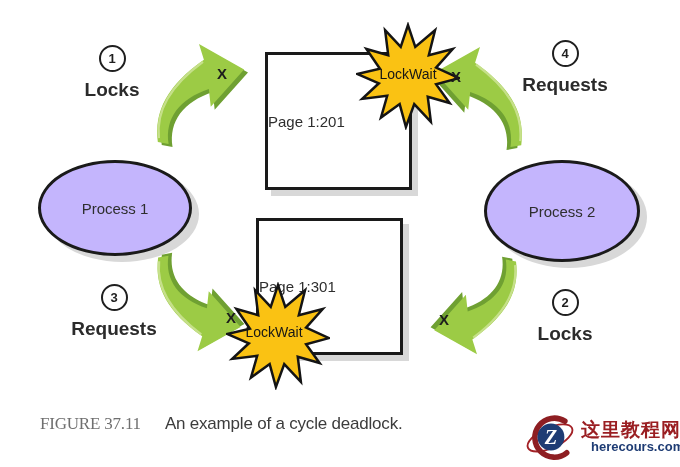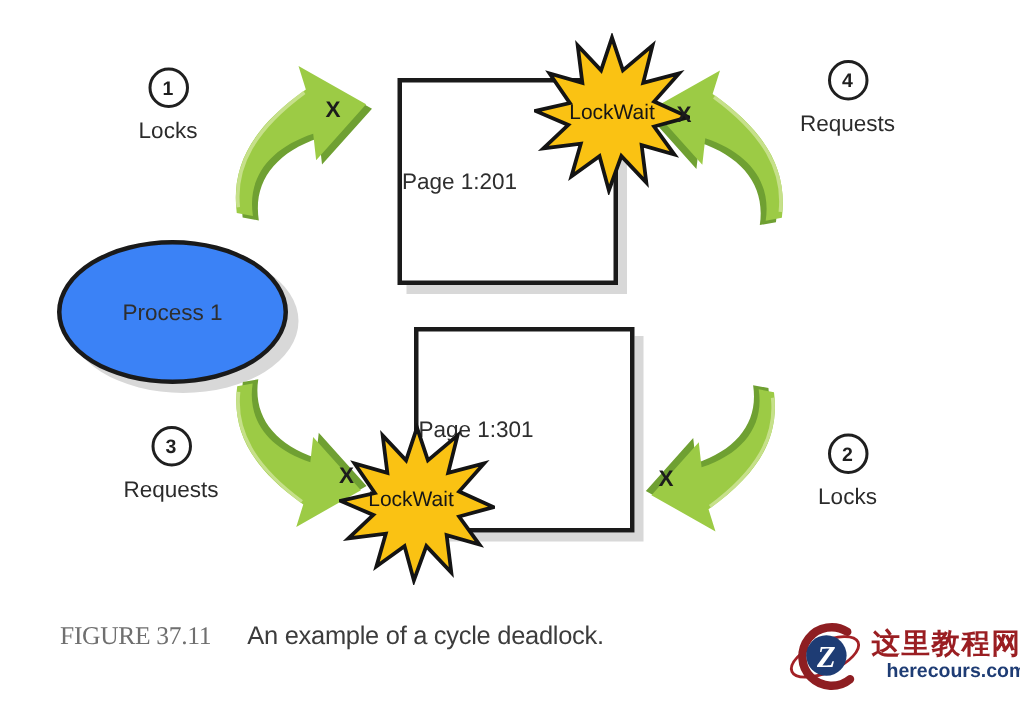--- a/index.html
+++ b/index.html
@@ -8,33 +8,33 @@
     font-family:"Liberation Sans", sans-serif;color:#2b2b2b;
   }
   
   .page-rect{
     position:absolute;border:3px solid var(--outline-black);background:#fff;
     box-shadow:6px 6px 0 var(--shadow-gray);
     display:flex;align-items:center;justify-content:flex-start;
     font-size:15px;color:#2e2e2e;
   }
   .proc-ellipse{
-    position:absolute;border:3px solid var(--outline-black);background:#3b82f6;border-radius:50%;
+    position:absolute;border:3px solid var(--outline-black);background:#c4b5fd;border-radius:50%;
     box-shadow:7px 6px 0 var(--shadow-gray);
     display:flex;align-items:center;justify-content:center;
     font-size:15px;color:#2e2e2e;
   }
   
   .step{position:absolute;width:100px;text-align:center;}
   .badge{
     width:23px;height:23px;border:2.5px solid #1f1f1f;border-radius:50%;
     margin:0 auto;display:flex;align-items:center;justify-content:center;
     font-size:13px;font-weight:bold;color:#1f1f1f;background:#fff;
   }
-  .step-label{margin-top:7px;font-size:15px;font-weight:normal;color:#2b2b2b;}
+  .step-label{margin-top:7px;font-size:19px;font-weight:bold;color:#2b2b2b;}
   
   .arrow{position:absolute;}
   .arrow svg{display:block;overflow:visible;}
   .flip-x{transform:scaleX(-1);}
   .flip-y{transform:scaleY(-1);}
   .flip-xy{transform:scale(-1,-1);}
   .arrow-dark{fill:var(--arrow-green-dark);}
   .arrow-main{fill:var(--arrow-green);}
   .arrow-hl{fill:none;stroke:var(--arrow-green-light);stroke-width:2.5;}
   .xmark{
@@ -60,26 +60,29 @@
   .logo-domain{font-size:13px;font-weight:bold;color:var(--logo-navy);margin-left:10px;white-space:nowrap;}
 </style>
 </head>
 <body>
 
 <div class="stage">
 
   <div class="page-rect" style="left:265px;top:52px;width:141px;height:132px">
     <span>Page 1:201</span>
   </div>
-  <div class="page-rect" style="left:276px;top:218px;width:141px;height:131px">
+  <div class="page-rect" style="left:256px;top:218px;width:141px;height:131px">
     <span>Page 1:301</span>
   </div>
 
   <div class="proc-ellipse" style="left:38px;top:160px;width:148px;height:90px">
     <span>Process 1</span>
+  </div>
+  <div class="proc-ellipse" style="left:484px;top:160px;width:150px;height:96px">
+    <span>Process 2</span>
   </div>
 
   <div class="arrow" style="left:150px;top:40px">
     <svg width="98" height="110" viewBox="0 0 100 112">
       <path class="arrow-dark" transform="translate(4,3)" d="M 8,104 C 4,72 18,46 55,20 L 50,4 L 96,30 L 62,68 L 60,50 C 30,60 15,80 19,106 Z"></path>
       <path class="arrow-main" d="M 8,104 C 4,72 18,46 55,20 L 50,4 L 96,30 L 62,68 L 60,50 C 30,60 15,80 19,106 Z"></path>
       <path class="arrow-hl" d="M 9,100 C 6,72 20,47 54,22"></path>
     </svg>
   </div>
   <div class="arrow" style="left:430px;top:43px">

